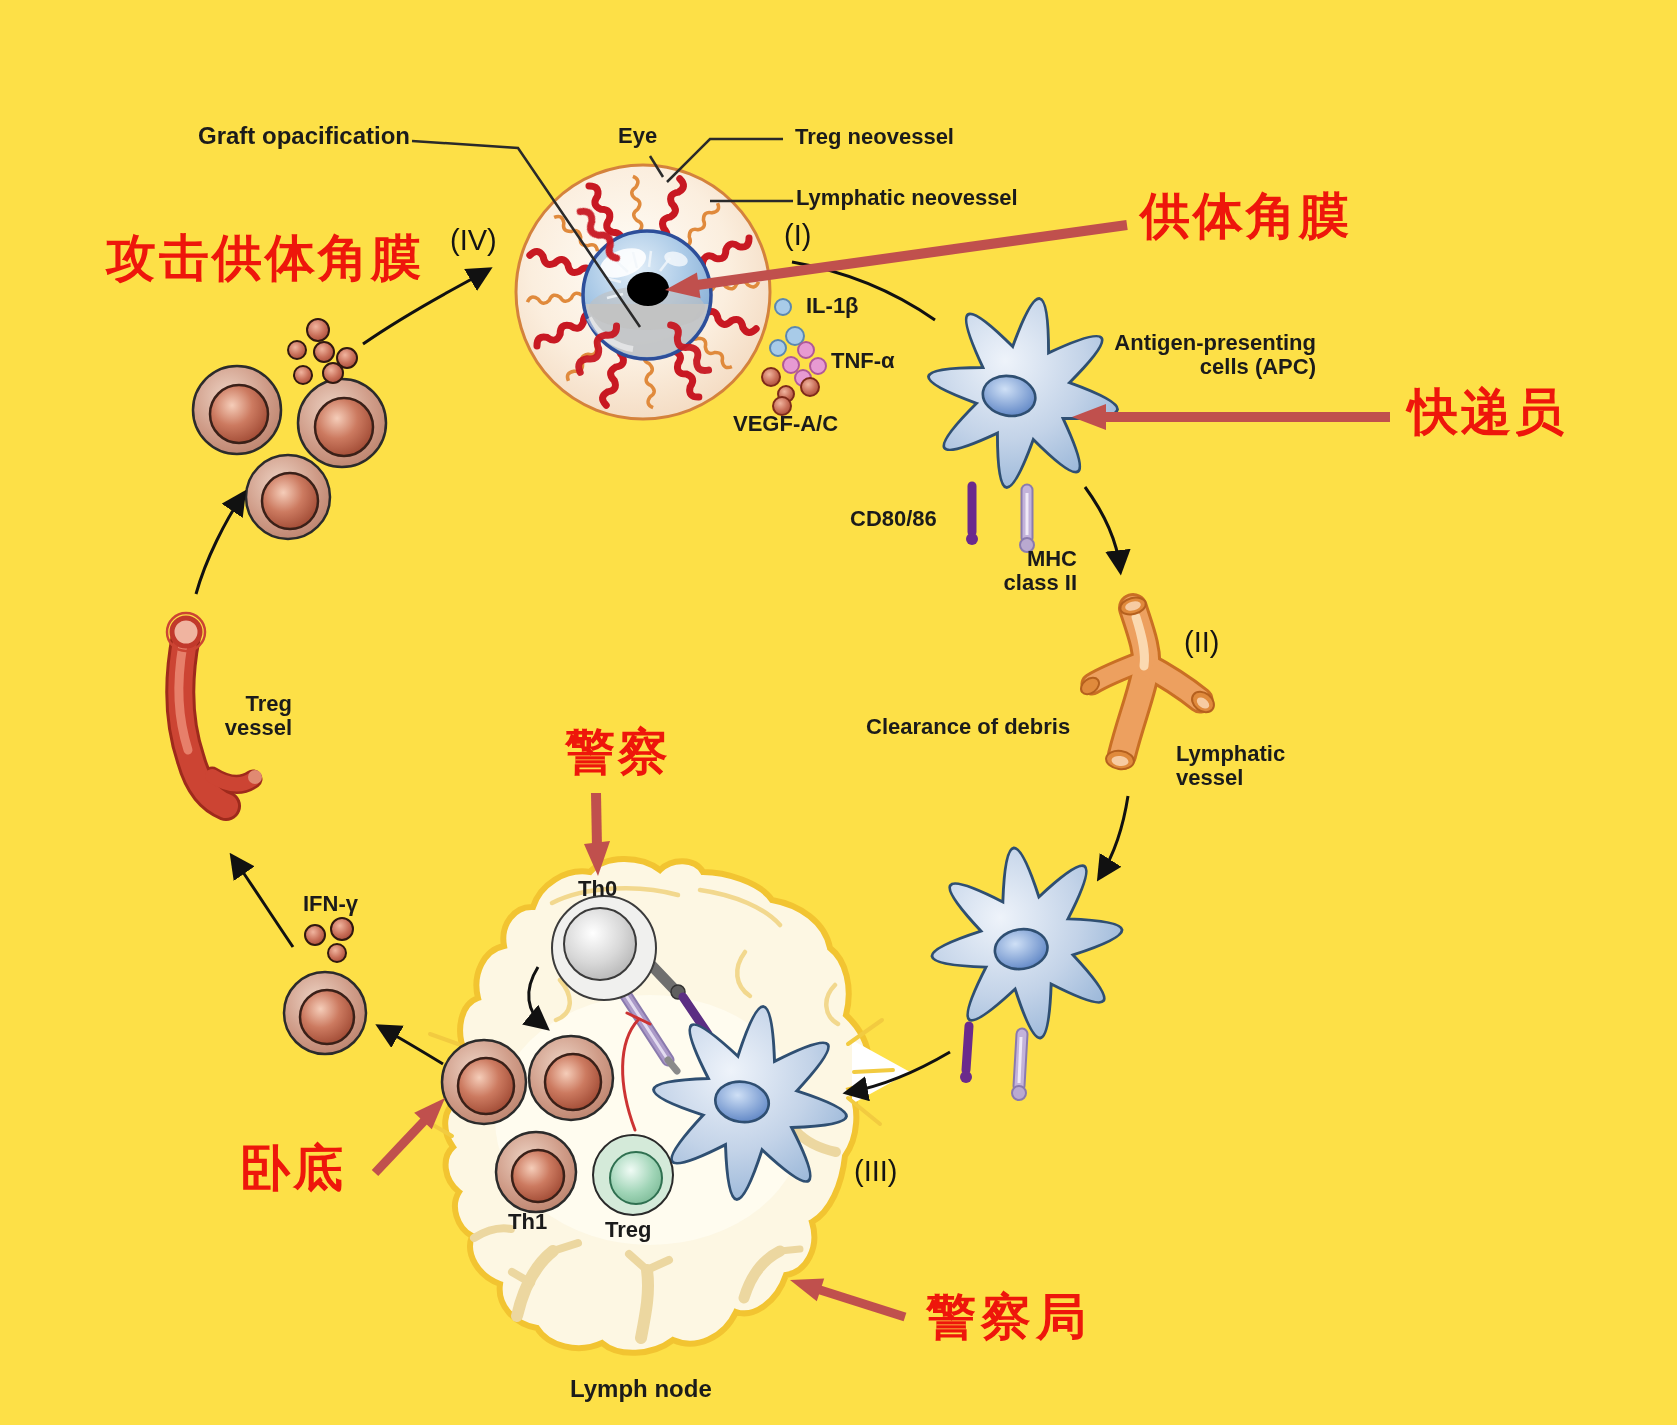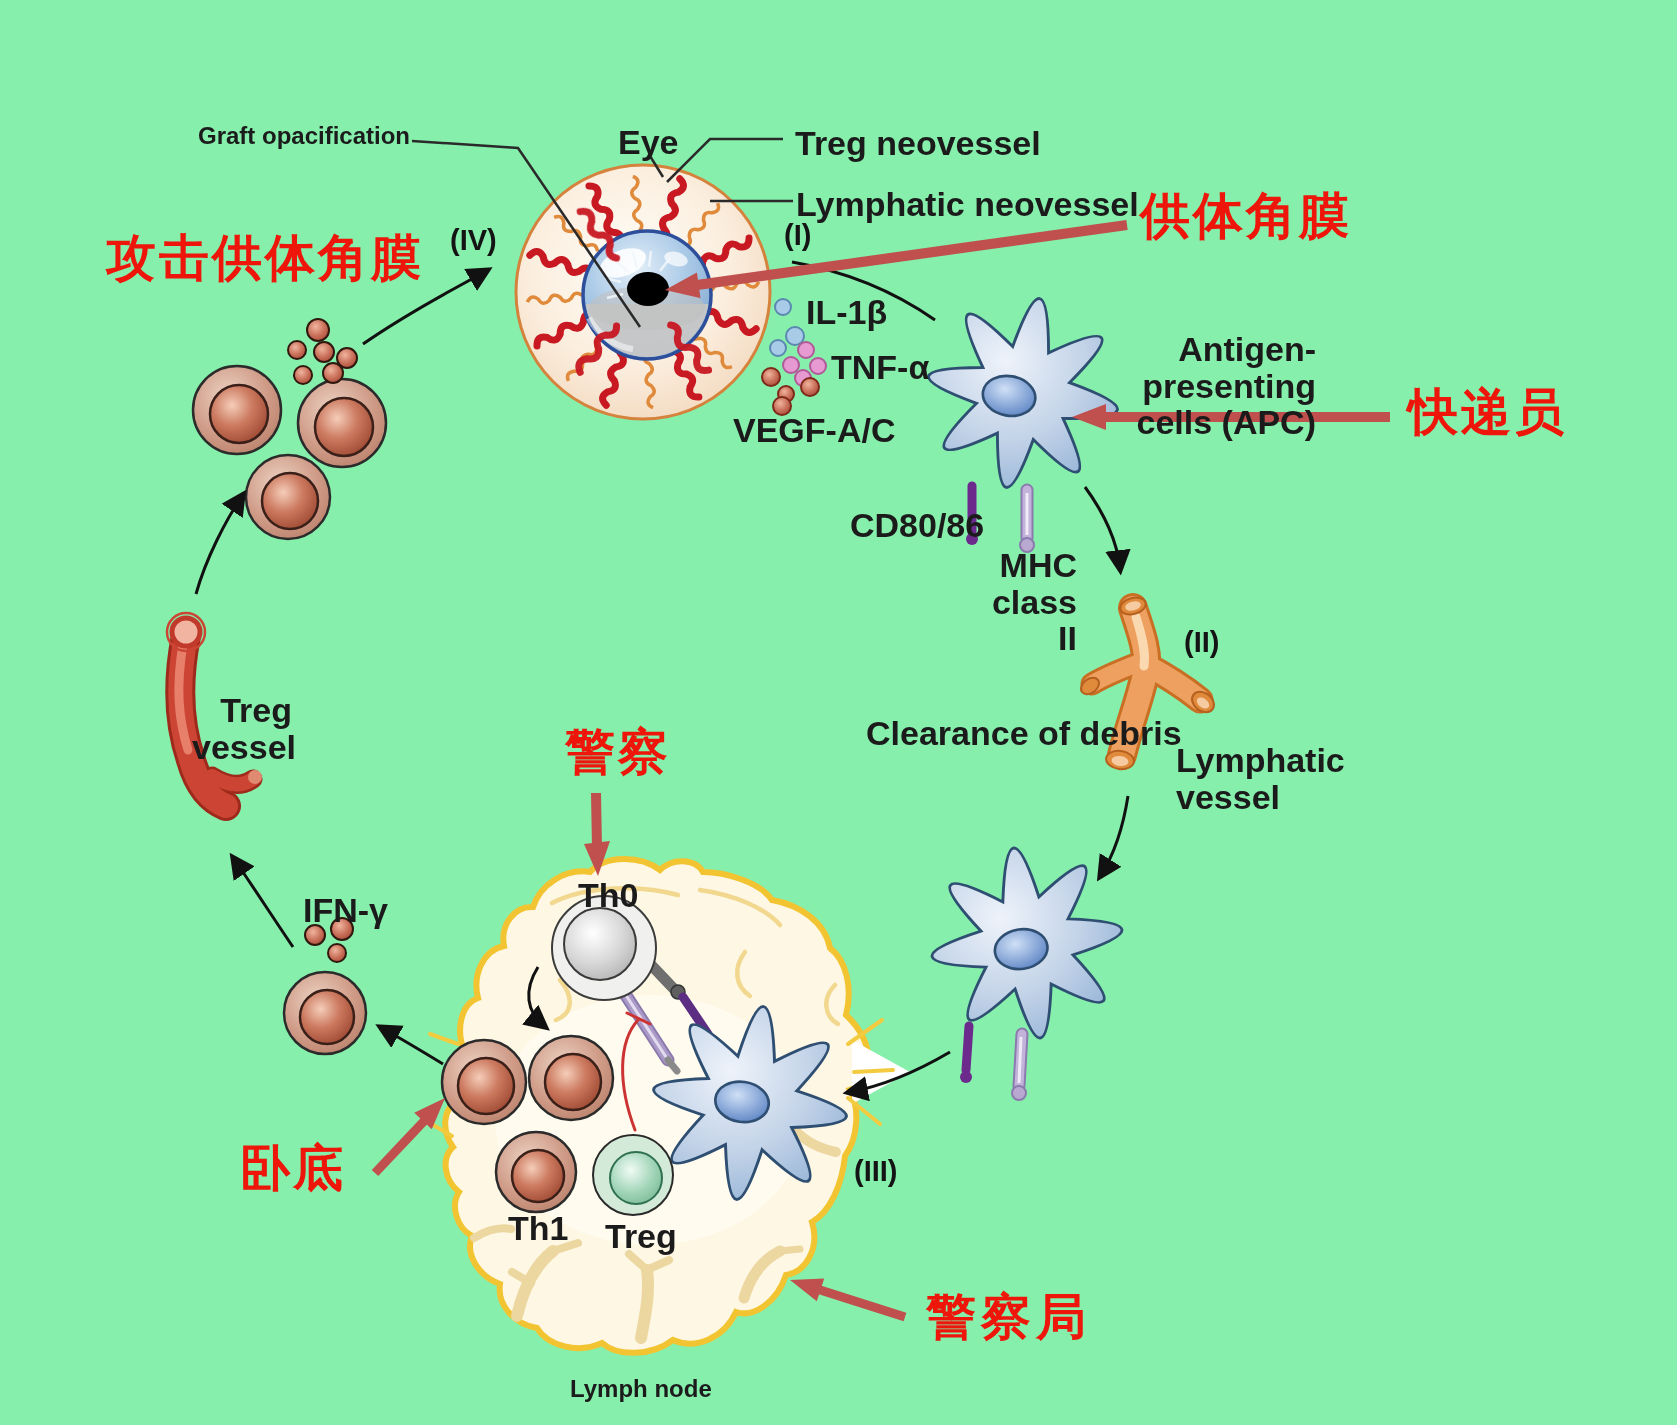--- a/index.html
+++ b/index.html
@@ -1,22 +1,22 @@
 <!DOCTYPE html>
 <html><head>
 <meta charset="utf-8">
 <style>
   html,body{margin:0;padding:0;background:#fff}
-  .canvas{position:relative;width:1677px;height:1425px;background:#86efac;
+  .canvas{position:relative;width:1677px;height:1425px;background:#fde047;
           font-family:"Liberation Sans","DejaVu Sans",sans-serif;overflow:hidden}
   .canvas > svg{position:absolute;left:0;top:0}
-  .lb{position:absolute;font-weight:700;font-size:34px;color:#1b1b1b;line-height:1.08;white-space:nowrap}
+  .lb{position:absolute;font-weight:700;font-size:22px;color:#1b1b1b;line-height:1.08;white-space:nowrap}
   .ctr{text-align:right;white-space:normal}
   .rta{text-align:right}
-  .rn{position:absolute;font-weight:700;font-size:29px;color:#141414;white-space:nowrap}
+  .rn{position:absolute;font-weight:400;font-size:29px;color:#141414;white-space:nowrap}
   .cn{position:absolute;font-weight:700;font-size:50px;color:#ee160b;line-height:1;white-space:nowrap;letter-spacing:3px}
   .l28{font-size:24px}
 </style>
 </head>
 <body>
 
 <div class="canvas">
 
 <svg width="1677" height="1425" viewBox="0 0 1677 1425">
   <defs>

